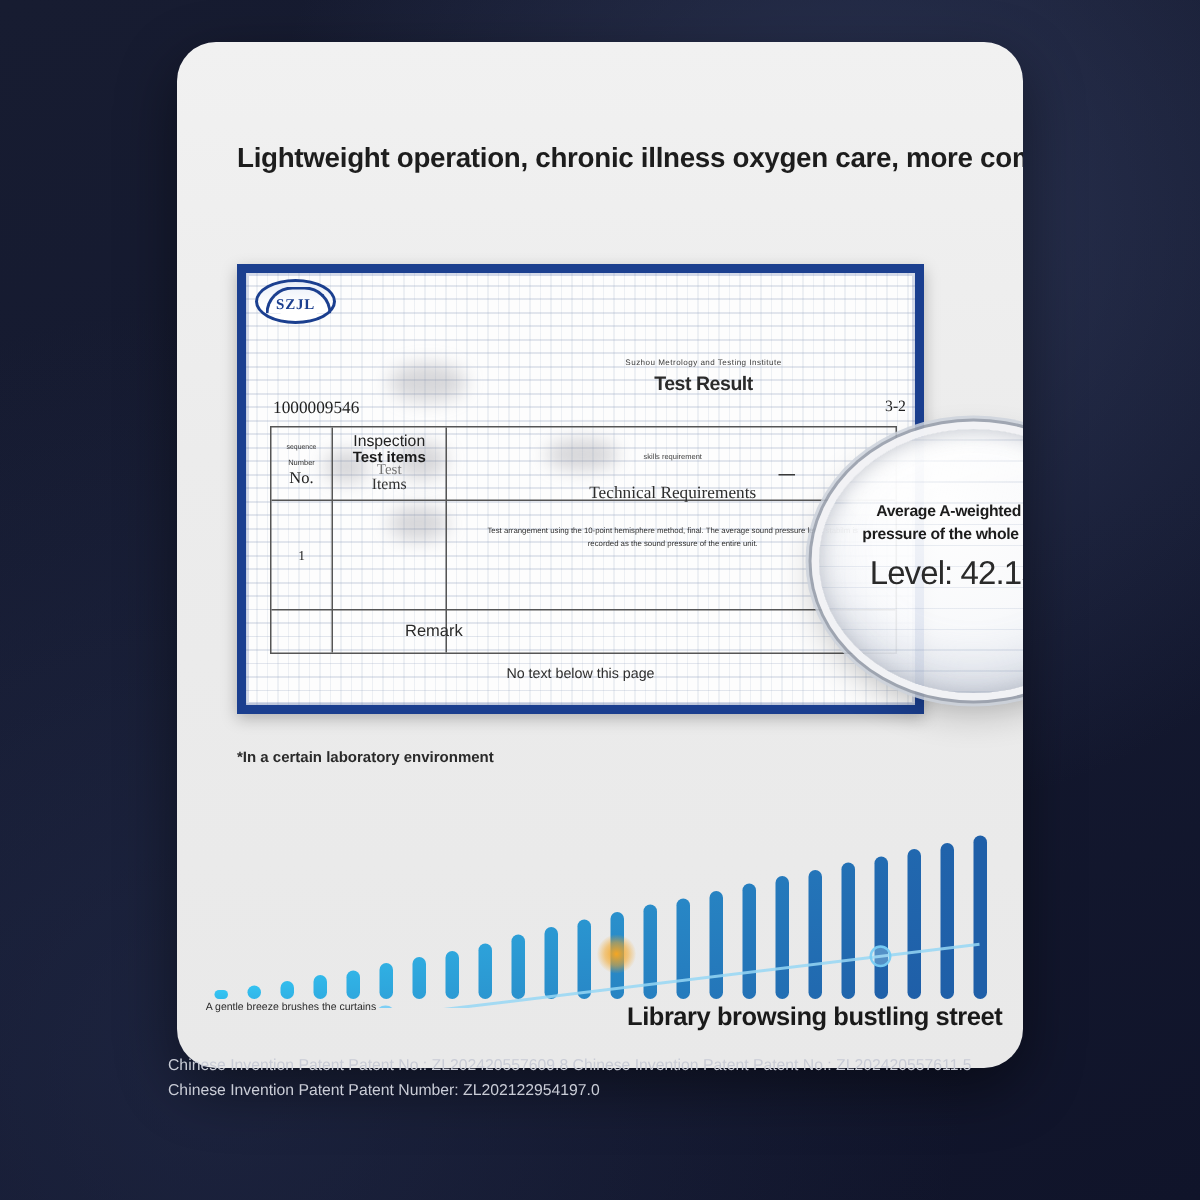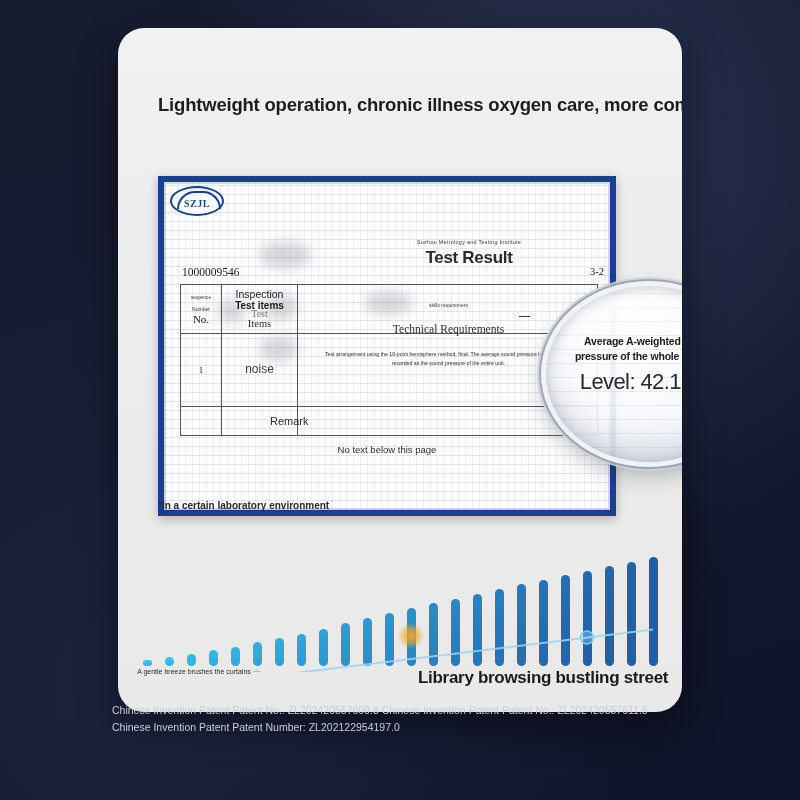--- a/index.html
+++ b/index.html
@@ -29,21 +29,21 @@
   }
 
   .headline{
     position:absolute;left:40px;top:66px;width:500px;
     font-size:18.5px;font-weight:700;color:#1d1d1d;
     letter-spacing:-.2px;white-space:nowrap;
   }
 
   
   .cert{
-    position:absolute;left:40px;top:148px;width:458px;height:340px;
+    position:absolute;left:40px;top:148px;width:458px;height:300px;
     background:#1b3f8f;
     padding:6px;box-sizing:border-box;
     box-shadow:0 3px 10px rgba(0,0,0,.25);
   }
   .cert-inner{
     position:relative;width:100%;height:100%;
     background:#fdfdfd;
     overflow:hidden;
   }
   
@@ -79,21 +79,21 @@
     font-size:10px;font-weight:700;color:#1b3f8f;
     font-family:"Liberation Serif", serif;letter-spacing:.5px;
   }
 
   .inst{
     position:absolute;left:190px;top:57px;width:230px;text-align:center;
     font-size:5.4px;color:#3a3a3a;letter-spacing:.3px;
   }
   .cert-title{
     position:absolute;left:190px;top:66px;width:230px;text-align:center;
-    font-size:17px;font-weight:600;color:#2b2b2b;letter-spacing:-.3px;
+    font-size:13px;font-weight:600;color:#2b2b2b;letter-spacing:-.3px;
   }
   .cert-no{
     position:absolute;left:18px;top:84px;
     font-size:11.5px;color:#222;font-family:"Liberation Serif", serif;
   }
   .page-mark{
     position:absolute;right:6px;top:84px;
     font-size:10.5px;font-weight:400;color:#222;
     font-family:"Liberation Serif", serif;
   }
@@ -275,23 +275,20 @@
           <div class="l4">Items</div>
         </div>
 
         <div class="cell hdr-req">
           <div class="l1">skills requirement</div>
           <div class="l2">Technical Requirements</div>
         </div>
 
         <div class="cell row-no">
           <span>1</span>
-        </div>
-        <div class="cell row-item">
-          <span>noise</span>
         </div>
         <div class="cell row-req">
           <p>Test arrangement using the 10-point hemisphere method, final. The average sound pressure level stabilm is recorded as the sound pressure of the entire unit.</p>
         </div>
 
         <div class="cell row-remark">
           <span>Remark</span>
         </div>
       </div>
       <div class="remark-dash"></div>

